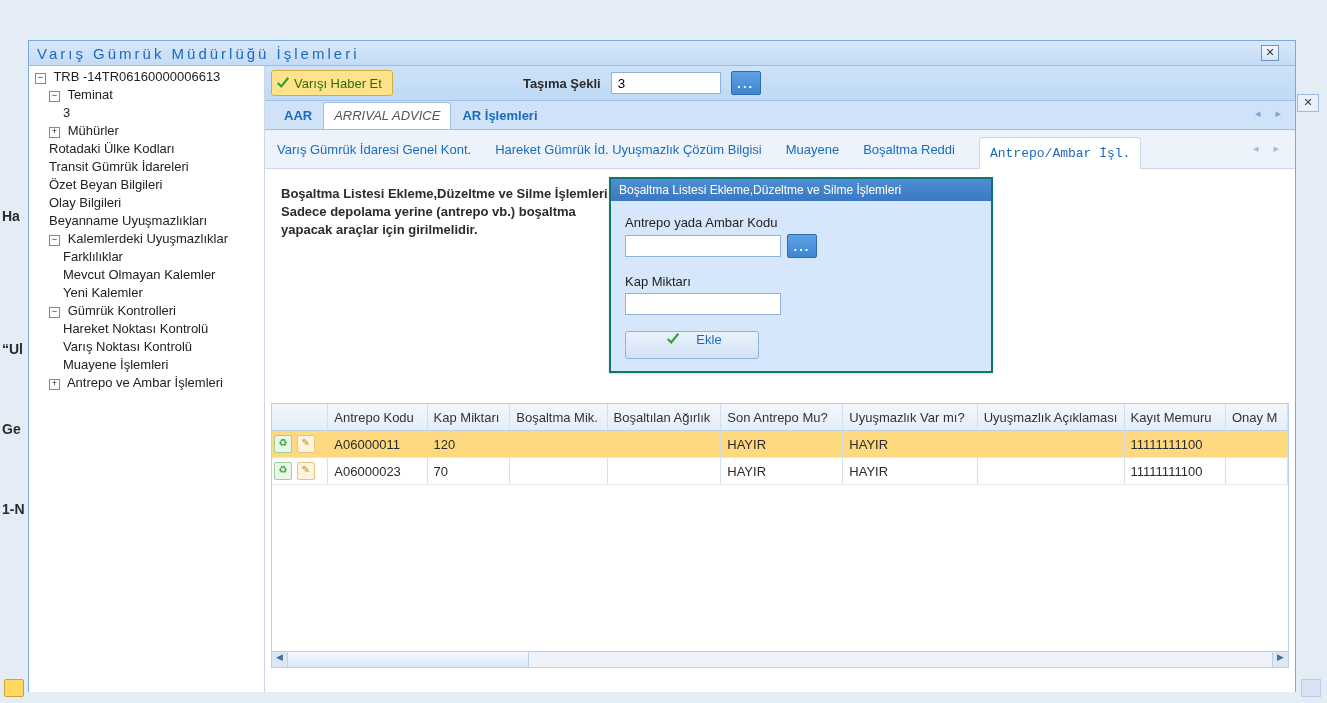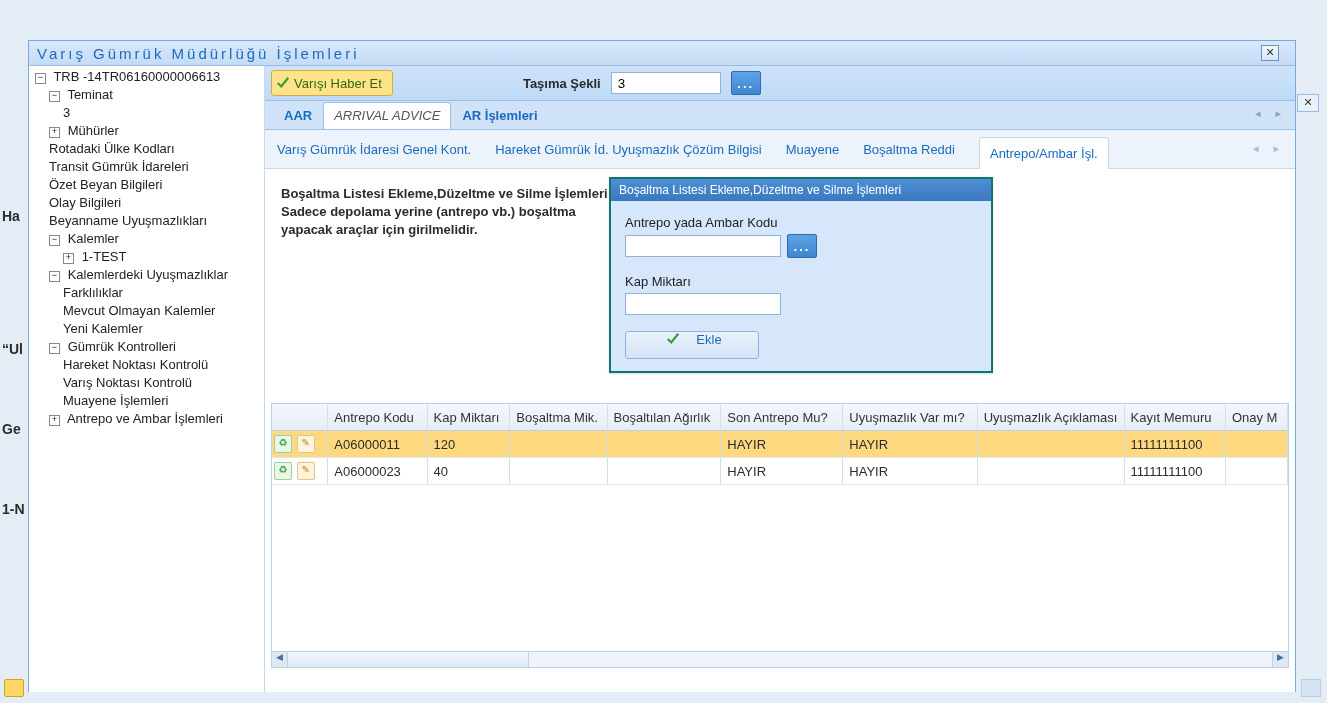--- a/index.html
+++ b/index.html
@@ -228,20 +228,21 @@
   }
   .inner-tabs .itab.active {
     color: #1a6bbf;
     border: 1px solid #c9d7e6;
     border-bottom-color: #fff;
     background: #fff;
     padding: 0 10px;
     border-radius: 3px 3px 0 0;
     height: 30px;
     margin-top: 8px;
+    font-family: Liberation Mono, monospace;
   }
   .inner-tabs .nav-arrows2 {
     position: absolute;
     right: 10px; top: 12px;
     color: #9bbde3;
     font-size: 11px;
     letter-spacing: 6px;
   }
   .inner-body {
     flex: 1;
@@ -463,30 +464,20 @@
               </li>
               <li>
                 <span class="toggle">+</span>
                 <span>Mühürler</span>
               </li>
               <li><span>Rotadaki Ülke Kodları</span></li>
               <li><span>Transit Gümrük İdareleri</span></li>
               <li><span>Özet Beyan Bilgileri</span></li>
               <li><span>Olay Bilgileri</span></li>
               <li><span>Beyanname Uyuşmazlıkları</span></li>
-              <li>
-                <span class="toggle">−</span>
-                <span>Kalemler</span>
-                <ul>
-                  <li>
-                    <span class="toggle">+</span>
-                    <span>1-TEST</span>
-                  </li>
-                </ul>
-              </li>
               <li>
                 <span class="toggle">−</span>
                 <span>Kalemlerdeki Uyuşmazlıklar</span>
                 <ul>
                   <li><span>Farklılıklar</span></li>
                   <li><span>Mevcut Olmayan Kalemler</span></li>
                   <li><span>Yeni Kalemler</span></li>
                 </ul>
               </li>
               <li>
@@ -610,21 +601,21 @@
                     <td></td>
                     <td>11111111100</td>
                     <td></td>
                   </tr>
                   <tr>
                     <td class="rowicons">
                       <span class="del">♻</span>
                       <span class="edit">✎</span>
                     </td>
                     <td>A06000023</td>
-                    <td>40</td>
+                    <td>70</td>
                     <td></td>
                     <td></td>
                     <td>HAYIR</td>
                     <td>HAYIR</td>
                     <td></td>
                     <td>11111111100</td>
                     <td></td>
                   </tr>
                 </tbody>
               </table>

